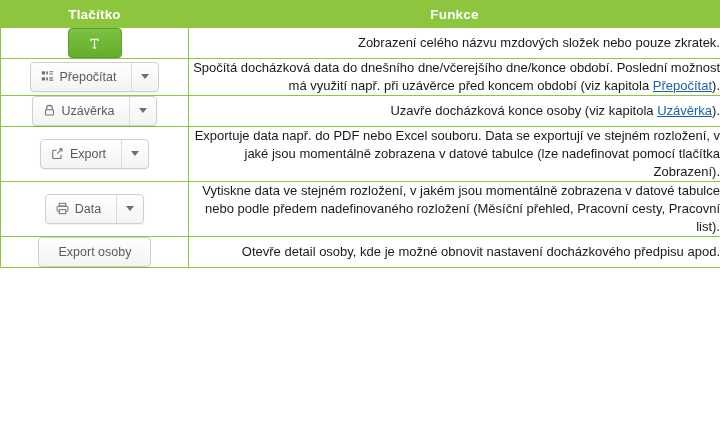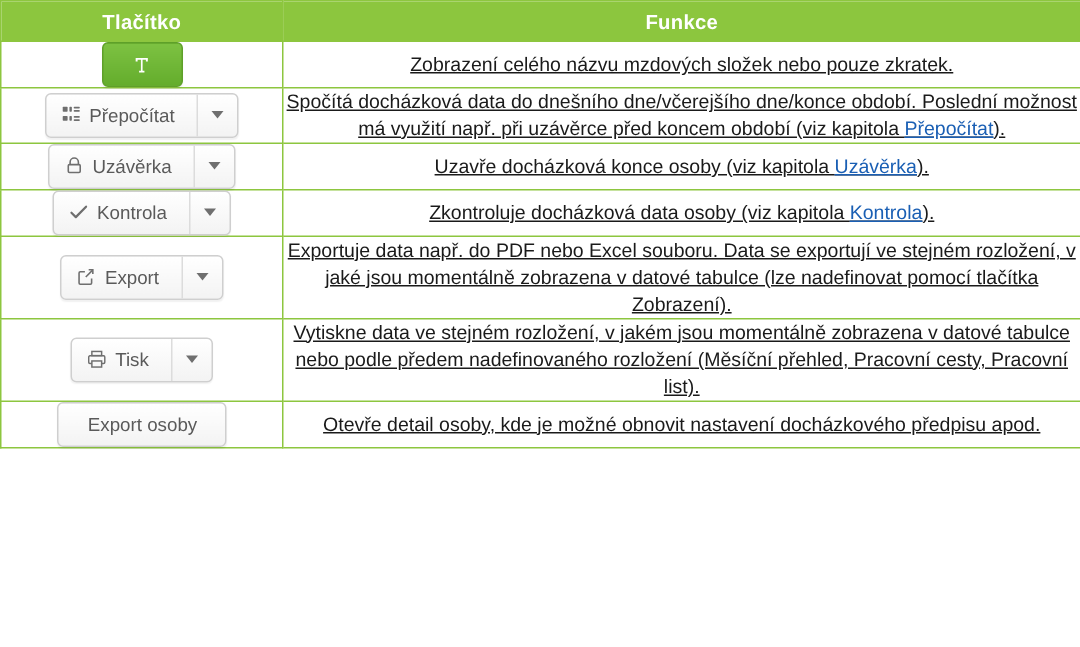--- a/index.html
+++ b/index.html
@@ -42,22 +42,21 @@
 
   td.btn-cell {
     text-align: center;
     padding: 7px 4px;
   }
   td.desc-cell {
     padding: 7px 10px 7px 9px;
     font-size: 13px;
     line-height: 1.38;
     color: #1a1a1a;
-    text-align: center;
-    text-decoration: underline;
+    text-align: right;
   }
   td.desc-cell a {
     color: #1a5fb4;
     text-decoration: underline;
   }
 
   
   .btn {
     display: inline-flex;
     align-items: center;
@@ -184,36 +183,20 @@
                 <span class="caret"></span>
               </span>
             </span></td>
           <td class="desc-cell"><span>Uzavře docházková konce osoby (viz kapitola </span><a href="#">Uzávěrka</a><span>).</span></td>
         </tr>
         <tr>
           <td class="btn-cell"><span class="btn split">
               <span class="main">
                 <span class="icon">
                   <svg width="13" height="13" viewBox="0 0 16 16">
-                    <path d="M2 8.4l3.6 3.6L14 3.4" fill="none" stroke="#6f6f6f" stroke-width="1.8" stroke-linecap="round" stroke-linejoin="round"></path>
-                  </svg>
-                </span>
-                <span>Kontrola</span>
-              </span>
-              <span class="caret-part">
-                <span class="caret"></span>
-              </span>
-            </span></td>
-          <td class="desc-cell"><span>Zkontroluje docházková data osoby (viz kapitola </span><a href="#">Kontrola</a><span>).</span></td>
-        </tr>
-        <tr>
-          <td class="btn-cell"><span class="btn split">
-              <span class="main">
-                <span class="icon">
-                  <svg width="13" height="13" viewBox="0 0 16 16">
                     <g fill="none" stroke="#6f6f6f" stroke-width="1.3">
                       <path d="M10 2.3h3.4v3.4"></path>
                       <path d="M13.2 2.6L7.6 8.2"></path>
                       <path d="M12.4 9.4v3.8a1 1 0 0 1-1 1H3.1a1 1 0 0 1-1-1V4.9a1 1 0 0 1 1-1h3.8"></path>
                     </g>
                   </svg>
                 </span>
                 <span>Export</span>
               </span>
               <span class="caret-part">
@@ -227,21 +210,21 @@
               <span class="main">
                 <span class="icon">
                   <svg width="13" height="13" viewBox="0 0 16 16">
                     <g fill="none" stroke="#6f6f6f" stroke-width="1.2">
                       <rect x="4" y="1.6" width="8" height="3.4"></rect>
                       <path d="M4 11.4H2.4a1 1 0 0 1-1-1V6.2a1 1 0 0 1 1-1h11.2a1 1 0 0 1 1 1v4.2a1 1 0 0 1-1 1H12"></path>
                       <rect x="4" y="9.4" width="8" height="5"></rect>
                     </g>
                   </svg>
                 </span>
-                <span>Tisk</span>
+                <span>Data</span>
               </span>
               <span class="caret-part">
                 <span class="caret"></span>
               </span>
             </span></td>
           <td class="desc-cell"><span>Vytiskne data ve stejném rozložení, v jakém jsou momentálně zobrazena v datové tabulce nebo podle předem nadefinovaného rozložení (Měsíční přehled, Pracovní cesty, Pracovní list).</span></td>
         </tr>
         <tr>
           <td class="btn-cell"><span class="btn plain">
               <span class="main">

